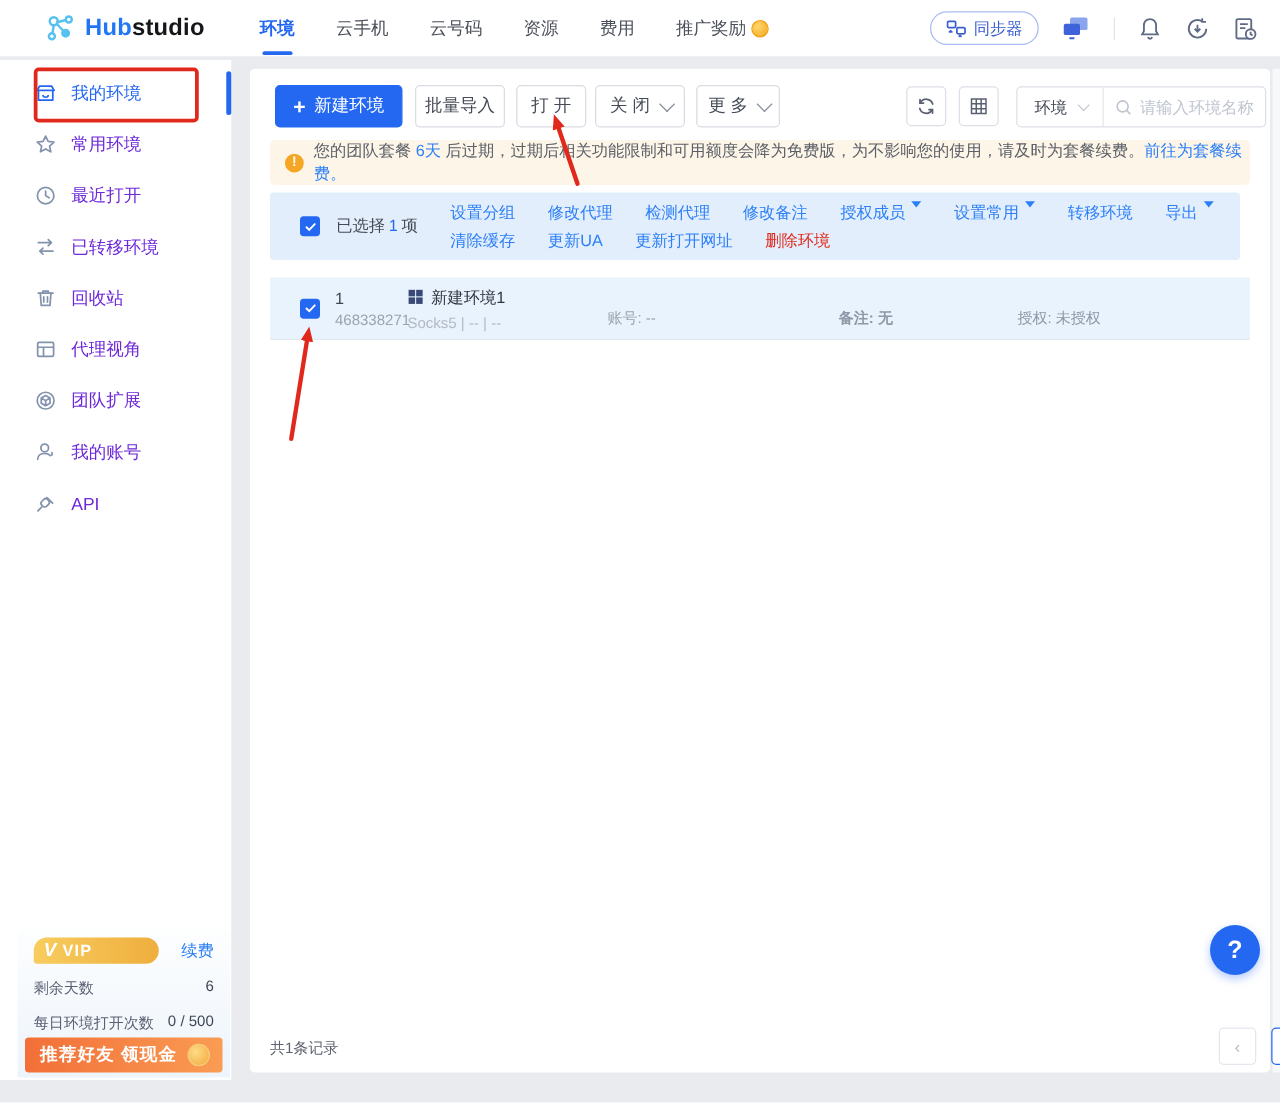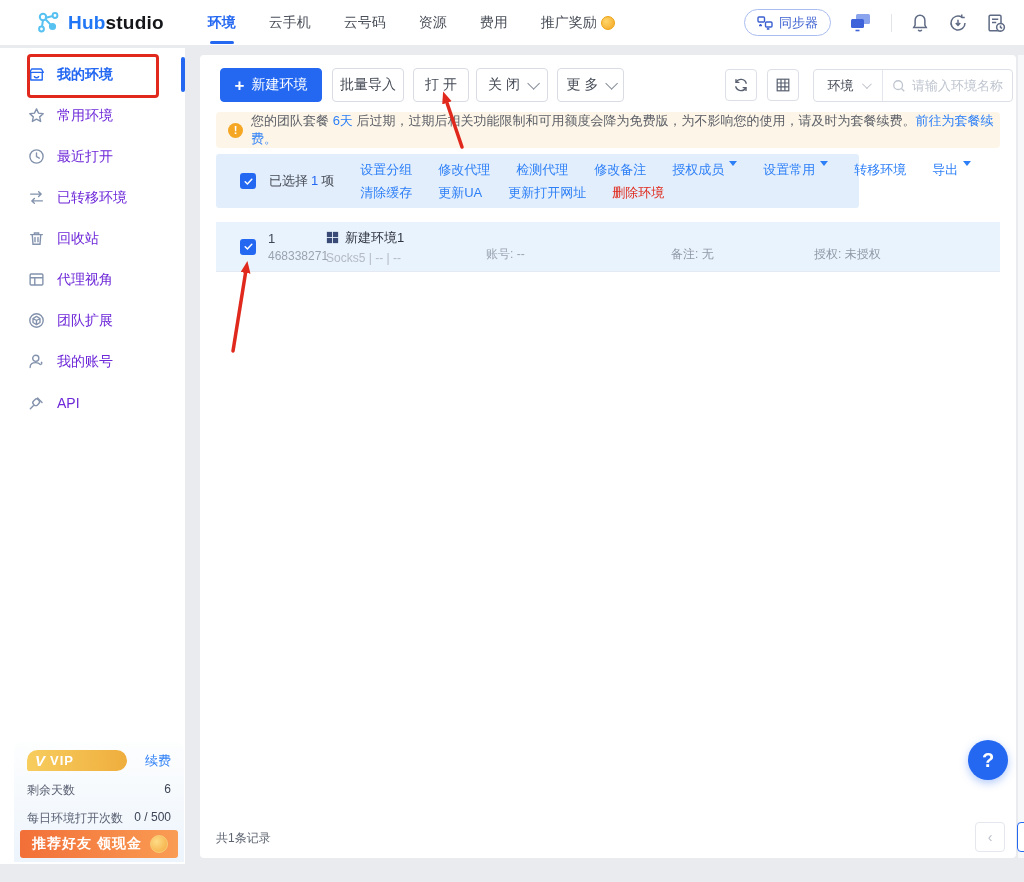--- a/index.html
+++ b/index.html
@@ -21,21 +21,21 @@
   .hdr-right { margin-left:auto; display:flex; align-items:center; gap:18px; margin-right:18px; }
   .sync-pill { display:flex; align-items:center; gap:6px; border:1px solid #aabdf0; border-radius:15px; height:27px; padding:12px 12px; color:#3b5fd0; font-size:13px; background:#fff; }
   .hdr-divider { width:1px; height:18px; background:#e2e4ea; }
   .hicon { width:20px; height:20px; }
 
   
   .sidebar { position:absolute; left:0; top:48px; width:185px; height:816px; background:#fff; z-index:2; }
   .side-list { position:absolute; top:6px; left:0; right:0; }
   .side-item { position:relative; height:41px; display:flex; align-items:center; padding-left:28px; gap:12px; font-size:14px; color:#6d28d9; cursor:pointer; }
   .side-item .si-icon { width:17px; height:17px; color:#8392ad; }
-  .side-item.active { color:#2468f2; font-weight:bold;border-radius:12px; }
+  .side-item.active { color:#2468f2; font-weight:normal;border-radius:12px; }
   .side-item.active .si-icon { color:#2468f2; }
   .side-item.active::after { content:""; position:absolute; right:0; top:3px; bottom:3px; width:4px; background:#2468f2; border-radius:2px; }
   .si-caret { margin-left:auto; margin-right:22px; color:#9aa3b5; }
 
   .vip-card { position:absolute; left:14px; top:694px; width:170px; height:120px; background:linear-gradient(180deg,#fdfefe, #edf4fc); border-radius:8px 8px 0 0; padding:8px 13px 0 13px; }
   .vip-top { display:flex; align-items:center; justify-content:space-between; }
   .vip-badge { width:100px; height:21px; background:linear-gradient(90deg,#f7cd5e,#efae3e); border-radius:11px 11px 11px 3px; display:flex; align-items:center; padding-left:8px; gap:5px; }
   .vip-badge .v { color:#fff; font-weight:bold; font-style:italic; font-size:15px; }
   .vip-badge .vip { color:#fff; font-weight:bold; font-size:13px; letter-spacing:1px; }
   .vip-renew { color:#2d7ff7; font-size:13px; cursor:pointer; }
@@ -56,41 +56,41 @@
   .filter-select { width:78px; display:flex; align-items:center; justify-content:center; gap:8px; font-size:13px; color:#454b56; border-right:1px solid #e3e6ec; cursor:pointer; }
   .filter-search { flex:1; display:flex; align-items:center; padding-left:9px; gap:6px; }
   .filter-search input { border:none; outline:none; width:100px; font-size:13px; color:#333; font-family:inherit; }
   .filter-search input::placeholder { color:#bfc5cf; }
 
   .alert { position:absolute; left:16px; top:57px; width:784px; height:36px; background:#fdf6e8; border-radius:4px; display:flex; align-items:center; padding-left:12px; gap:8px; font-size:13px; color:#5d6068; }
   .alert .blue { color:#2d7ff7; }
   .alert-link { color:#2d7ff7; cursor:pointer; }
   .warn-ico { width:15px; height:15px; border-radius:50%; background:#f5a623; color:#fff; font-size:11px; font-weight:bold; display:flex; align-items:center; justify-content:center; flex:none; }
 
-  .selbar { position:absolute; left:16px; top:99px; width:643px; height:54px; background:#e2eefb; border-radius:3px; display:flex; align-items:center; }
+  .selbar { position:absolute; left:16px; top:99px; width:776px; height:54px; background:#e2eefb; border-radius:3px; display:flex; align-items:center; }
   .checkbox { width:16px; height:16px; border-radius:3px; background:#2468f2; display:flex; align-items:center; justify-content:center; flex:none; cursor:pointer; }
   .sel-count { font-size:13px; color:#454b56; margin-left:13px; white-space:nowrap; }
   .sel-count .n { color:#2468f2; margin:0 3px; }
   .selbar .checkbox { margin-left:24px; }
   .sel-actions { margin-left:26px; display:flex; flex-direction:column; gap:5px; }
   .sel-row { display:flex; align-items:center; gap:26px; }
   .act { font-size:13px; color:#2d7ff7; cursor:pointer; display:flex; align-items:flex-start; gap:5px; white-space:nowrap; }
   .act.danger { color:#e02a1d; }
   .tri { width:0; height:0; border-left:4px solid transparent; border-right:4px solid transparent; border-top:5px solid #2d7ff7; }
 
   .env-row { position:absolute; left:16px; top:167px; width:784px; height:50px; background:#e9f3fd; border-bottom:1px solid #e4e9f2; display:flex; align-items:center; cursor:pointer; }
   .env-row .checkbox { margin-left:24px; }
   .col-idx { margin-left:12px; width:58px; }
   .col-idx .idx { font-size:13px; color:#3d4556; }
   .col-idx .eid { font-size:12px; color:#9aa3b0; margin-top:3px; }
   .col-name { width:160px; }
   .name-line { display:flex; align-items:center; gap:6px; font-size:13px; color:#2f3542; }
   .proxy-line { font-size:12px; color:#b3bac4; margin-top:4px; }
   .col-acct { width:185px; font-size:12px; color:#9aa3b0; align-self:flex-end; margin-bottom:8px; }
-  .col-remark { width:143px; font-size:12px; color:#8f98a6; align-self:flex-end; margin-bottom:8px; }
+  .col-remark { width:143px; font-size:12px; color:#8f98a6; align-self:flex-end; margin-bottom:8px;font-weight:bold; }
   .col-auth { font-size:12px; color:#8f98a6; align-self:flex-end; margin-bottom:8px; }
 
   .card-footer-total { position:absolute; left:16px; top:775px; font-size:12px; color:#5d6470; }
   .page-prev { position:absolute; left:775px; top:767px; width:30px; height:30px; border:1px solid #e4e7ed; border-radius:4px; background:#fff; color:#b8bec8; display:flex; align-items:center; justify-content:center; font-size:14px; cursor:pointer; }
   .page-cut { position:absolute; left:1017px; top:822px; width:20px; height:30px; border:1px solid #2468f2; border-radius:4px; background:#fff; z-index:3; }
   .right-strip { position:absolute; left:1018px; top:55px; width:6px; height:803px; background:#f7f8fa; z-index:2; }
 
   .help-fab { position:absolute; left:968px; top:740px; width:40px; height:40px; border-radius:50%; background:#2468f2; color:#fff; font-size:20px; font-weight:bold; display:flex; align-items:center; justify-content:center; box-shadow:0 3px 8px rgba(36,104,242,.35); cursor:pointer; z-index:4; }
 
   

